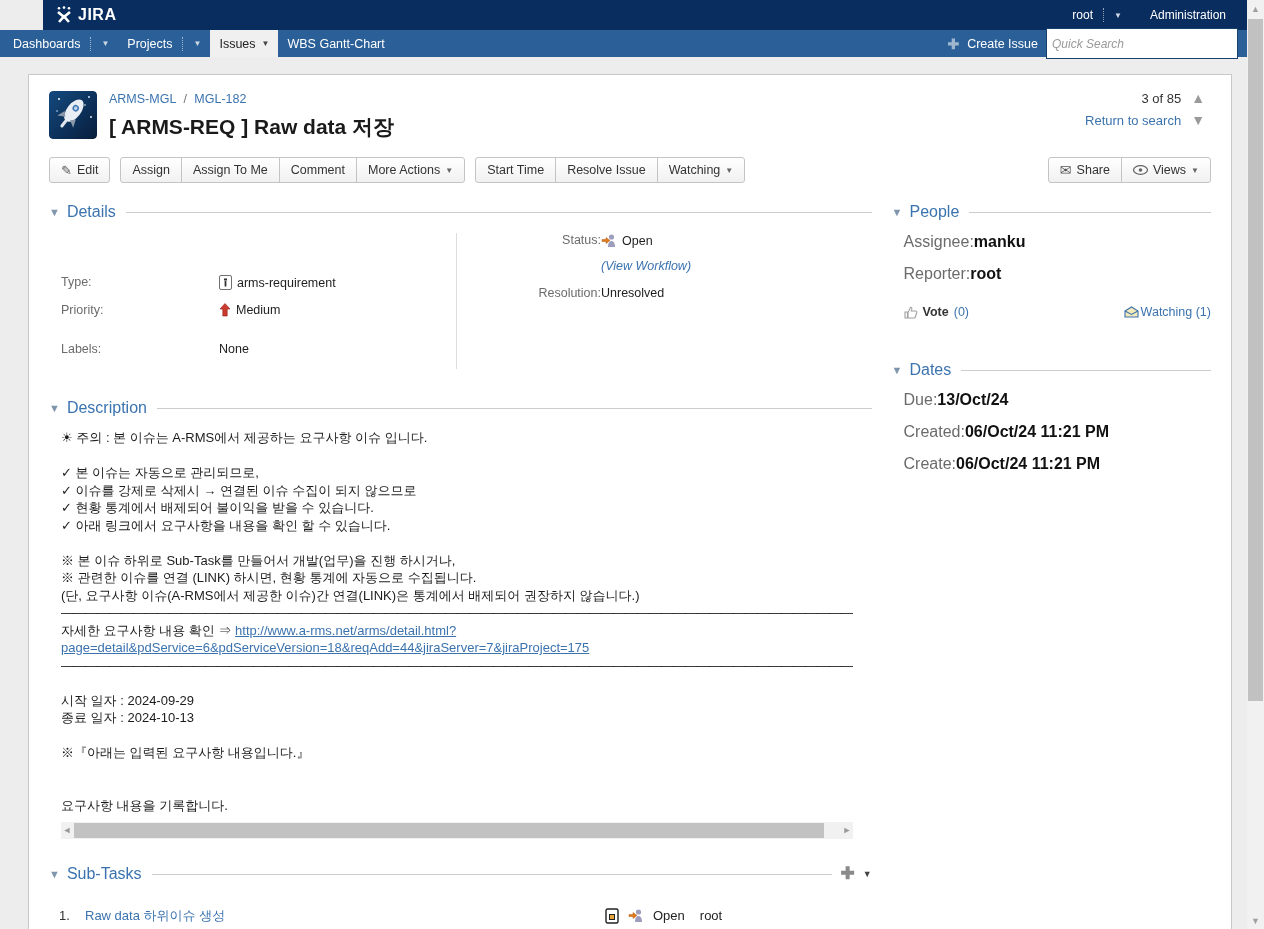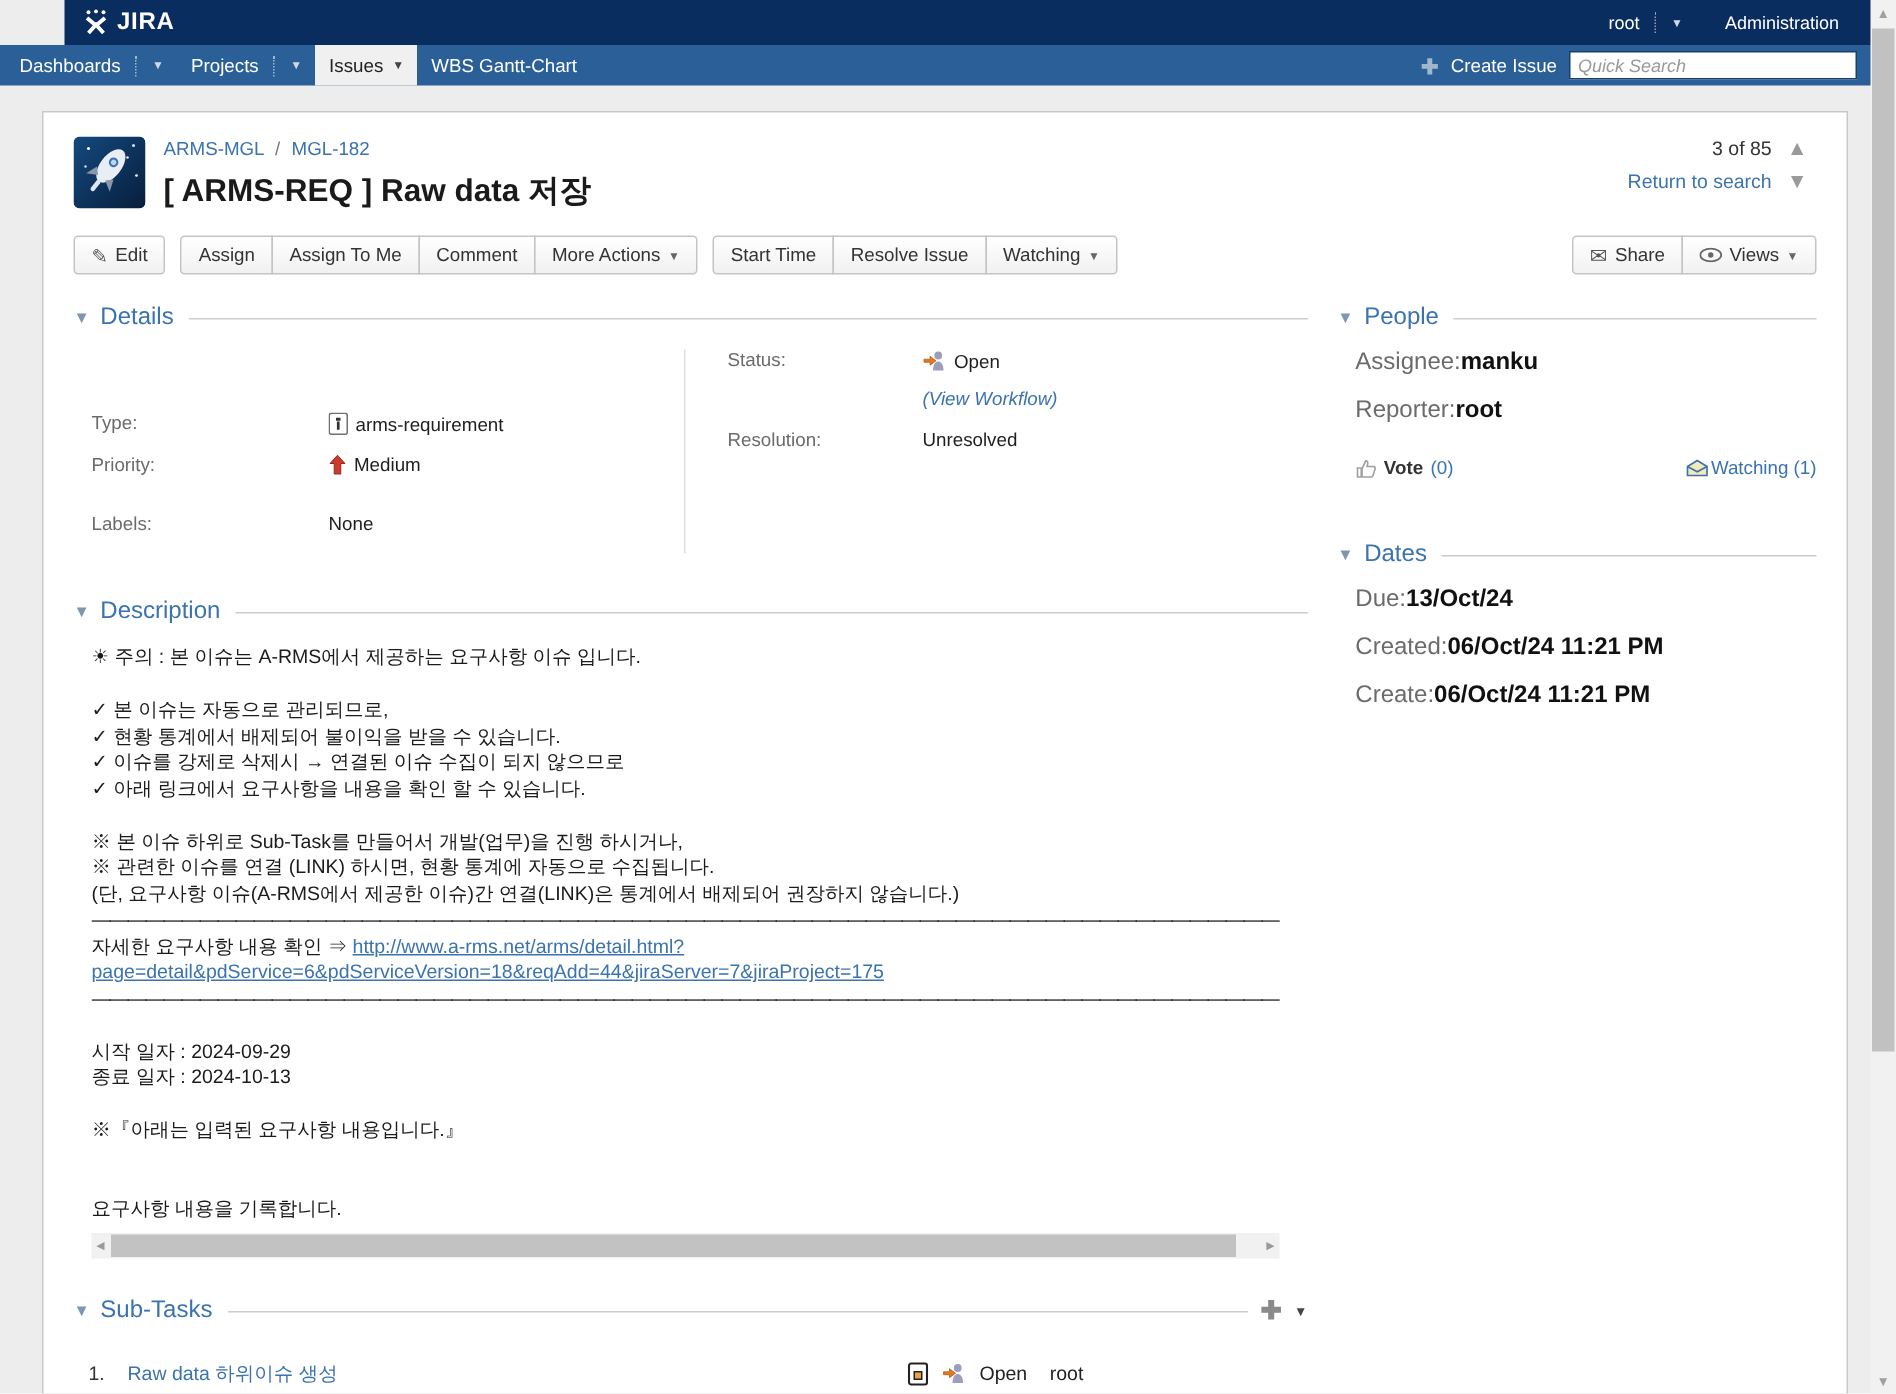--- a/index.html
+++ b/index.html
@@ -18,21 +18,21 @@
 
   
   .navbar { height:27px; background:#2a5f97; display:flex; align-items:stretch; color:#fff; font-size:12.5px; padding-left:4px; }
   .nav-item { display:flex; align-items:center; padding:0 9px; gap:6px; color:#fff; cursor:pointer; }
   .nav-item .caret { color:#cfd9e6; }
   .nav-item.active { background:#f0f0f0; color:#222; }
   .nav-item.active .caret { color:#444; }
   .navbar-right { margin-left:auto; display:flex; align-items:center; gap:8px; margin-right:26px; }
   .plus-glyph { color:#9fb6cd; font-weight:bold; font-size:14px; }
   .create-label { color:#fff; font-size:12.5px; }
-  .quick-search { width:192px; height:19px; border:1px solid #16406e; font-style:italic; font-size:12px; color:#555; padding:0 5px; }
+  .quick-search { width:192px; height:31px; border:1px solid #16406e; font-style:italic; font-size:12px; color:#555; padding:0 5px; }
   .quick-search::placeholder { color:#999; font-style:italic; }
 
   
   .card { position:absolute; left:28px; top:74px; width:1204px; height:856px; background:#fff; border:1px solid #c9c9c9; }
   .card-inner { padding:14px 20px 0 20px; position:relative; }
 
   .issue-head { display:flex; }
   .avatar { width:48px; height:48px; border-radius:4px; margin:2px 12px 0 0; }
   .crumbs { font-size:12.5px; margin-top:3px; }
   .crumbs a { color:#3b73af; }
@@ -67,21 +67,21 @@
   .section-head { display:flex; align-items:center; margin-top:20px; margin-bottom:12px; }
   .twisty { color:#8096ad; font-size:11px; margin-right:7px; cursor:pointer; }
   .section-title { color:#3b73af; font-size:16px; white-space:nowrap; }
   .section-rule { flex:1; border-top:1px solid #ccc; margin-left:10px; }
   .head-plus { color:#8a8a8a; font-size:17px; font-weight:bold; margin-left:8px; cursor:pointer; line-height:14px; }
   .head-caret { color:#444; font-size:9px; margin-left:8px; cursor:pointer; }
 
   
   .details-cols { display:flex; padding-left:12px; }
   .dleft { width:395px;margin-top:42px; }
-  .dright { flex:1; border-left:1px solid #ddd; padding-left:28px; }
+  .dright { flex:1; border-left:1px solid #ddd; padding-left:14px;text-align:right; }
   .frow { display:flex; font-size:12.5px; margin-bottom:13px; align-items:flex-start; }
   .flabel { width:158px; color:#6b6b6b; flex-shrink:0; }
   .flabel2 { width:130px; color:#6b6b6b; flex-shrink:0; }
   .fvalue { color:#1e1e1e; display:flex; align-items:center; gap:5px; }
   .labels-row { margin-top:25px; }
   .vw-link { color:#3b73af; }
   .status-lines .line2 { margin-top:11px;font-style:italic; }
 
   
   .prow { display:flex; font-size:16px; margin-bottom:14px; padding-left:12px; }
@@ -321,22 +321,22 @@
 
       <div class="section-head" style="margin-top:30px">
         <span class="twisty">▼</span>
         <span class="section-title">Description</span>
         <span class="section-rule"></span>
       </div>
       <div class="desc">
         <div class="desc-line">☀ 주의 : 본 이슈는 A-RMS에서 제공하는 요구사항 이슈 입니다.</div>
         <div class="desc-blank"></div>
         <div class="desc-line">✓ 본 이슈는 자동으로 관리되므로,</div>
+        <div class="desc-line">✓ 이슈를 강제로 삭제시 → 연결된 이슈 수집이 되지 않으므로</div>
         <div class="desc-line">✓ 현황 통계에서 배제되어 불이익을 받을 수 있습니다.</div>
-        <div class="desc-line">✓ 이슈를 강제로 삭제시 → 연결된 이슈 수집이 되지 않으므로</div>
         <div class="desc-line">✓ 아래 링크에서 요구사항을 내용을 확인 할 수 있습니다.</div>
         <div class="desc-blank"></div>
         <div class="desc-line">※ 본 이슈 하위로 Sub-Task를 만들어서 개발(업무)을 진행 하시거나,</div>
         <div class="desc-line">※ 관련한 이슈를 연결 (LINK) 하시면, 현황 통계에 자동으로 수집됩니다.</div>
         <div class="desc-line">(단, 요구사항 이슈(A-RMS에서 제공한 이슈)간 연결(LINK)은 통계에서 배제되어 권장하지 않습니다.)</div>
         <div class="desc-line dash-line">——————————————————————————————————————————————————————————————————————</div>
         <div class="desc-line">
           <span>자세한 요구사항 내용 확인 ⇒ </span><a href="#" class="underl">http://www.a-rms.net/arms/detail.html?</a>
         </div>
         <div class="desc-line">

